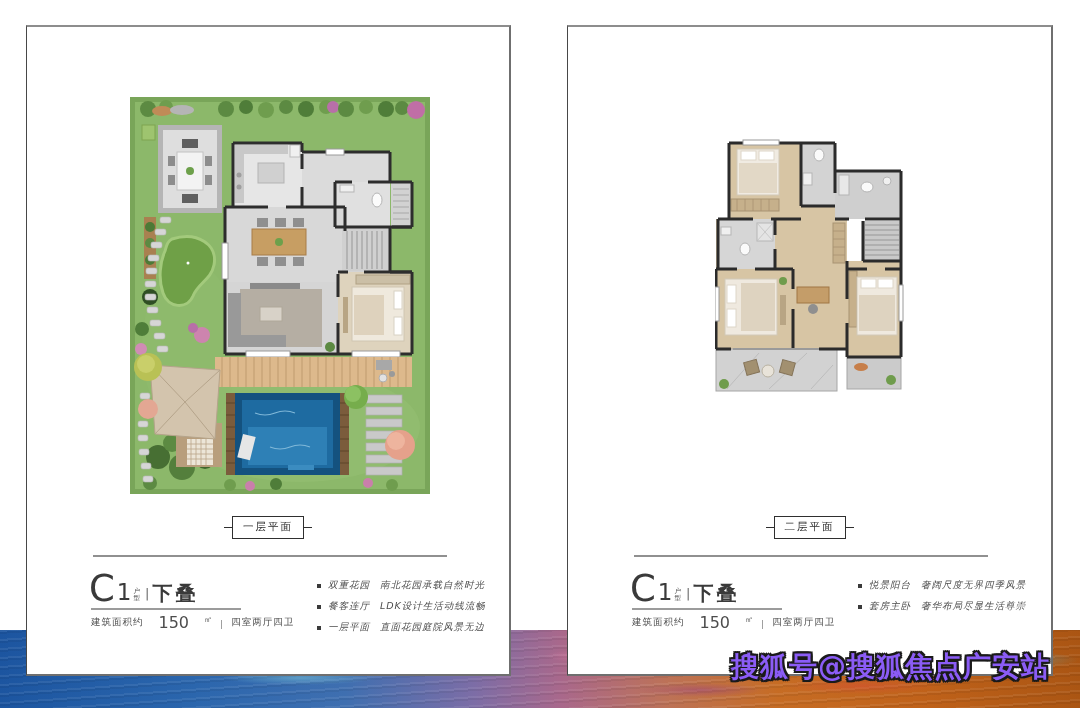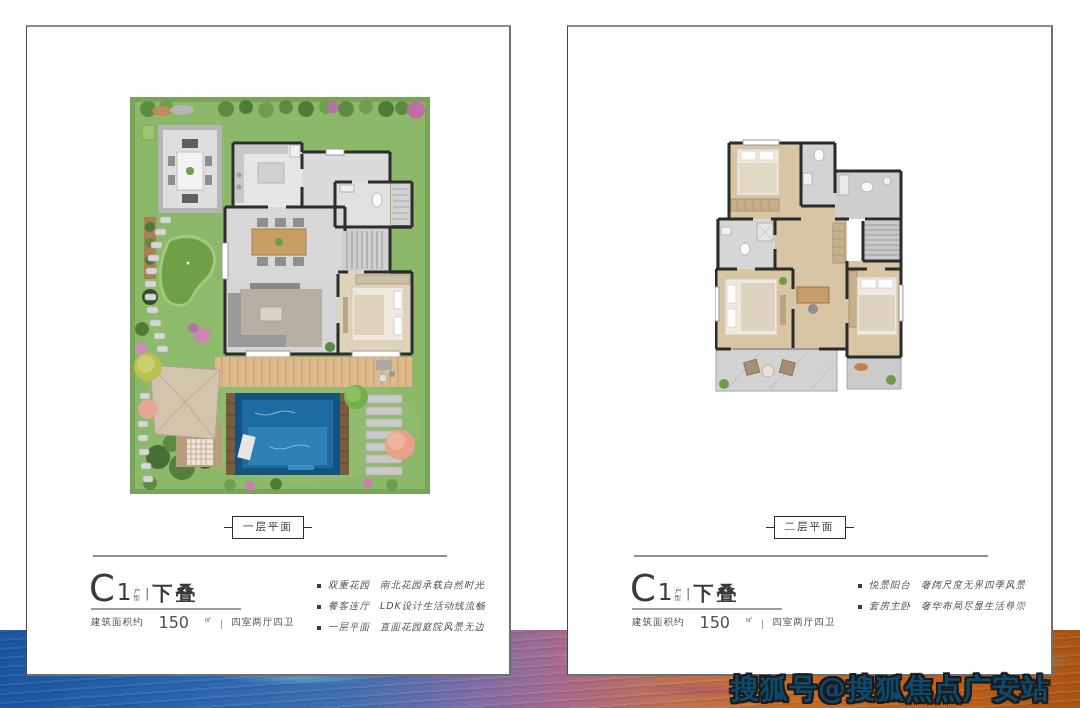--- a/index.html
+++ b/index.html
@@ -41,22 +41,22 @@
   .area-row{position:absolute;left:64px;top:587px;display:flex;align-items:flex-end;
             font-size:9.5px;color:var(--text_secondary,#4d4d4d);letter-spacing:1px;}
   .a-num{font-size:16px;line-height:13px;letter-spacing:0;margin:0 15px;}
   .a-unit{font-size:8px;margin:0 0 4px 0;}
   .a-div{margin:0 7px;color:#8a8a8a;}
   .features{position:absolute;left:290px;top:548px;font-size:9.5px;color:#4d4d4d;}
   .feat{display:flex;align-items:center;height:21px;font-style:italic;}
   .fb{width:4px;height:4px;background:#3a3a3a;margin-right:7px;flex:0 0 auto;}
   .ft{letter-spacing:1px;margin-right:10px;white-space:nowrap;}
   .fd{letter-spacing:1px;white-space:nowrap;}
-  .watermark{position:absolute;right:30px;bottom:0;z-index:5;font-size:28px;font-weight:700;
-    color:#0c4a6e;letter-spacing:1px;
+  .watermark{position:absolute;right:30px;bottom:22px;z-index:5;font-size:28px;font-weight:700;
+    color:#8b5cf6;letter-spacing:1px;
     text-shadow:-2px -2px 0 #1a1a1a,2px -2px 0 #1a1a1a,-2px 2px 0 #1a1a1a,2px 2px 0 #1a1a1a,
                 0 2px 0 #1a1a1a,2px 0 0 #1a1a1a,0 -2px 0 #1a1a1a,-2px 0 0 #1a1a1a;}
 </style>
 </head>
 <body>
 
 <div>
   <div class="band"></div>
 
   <div class="card card-left">

